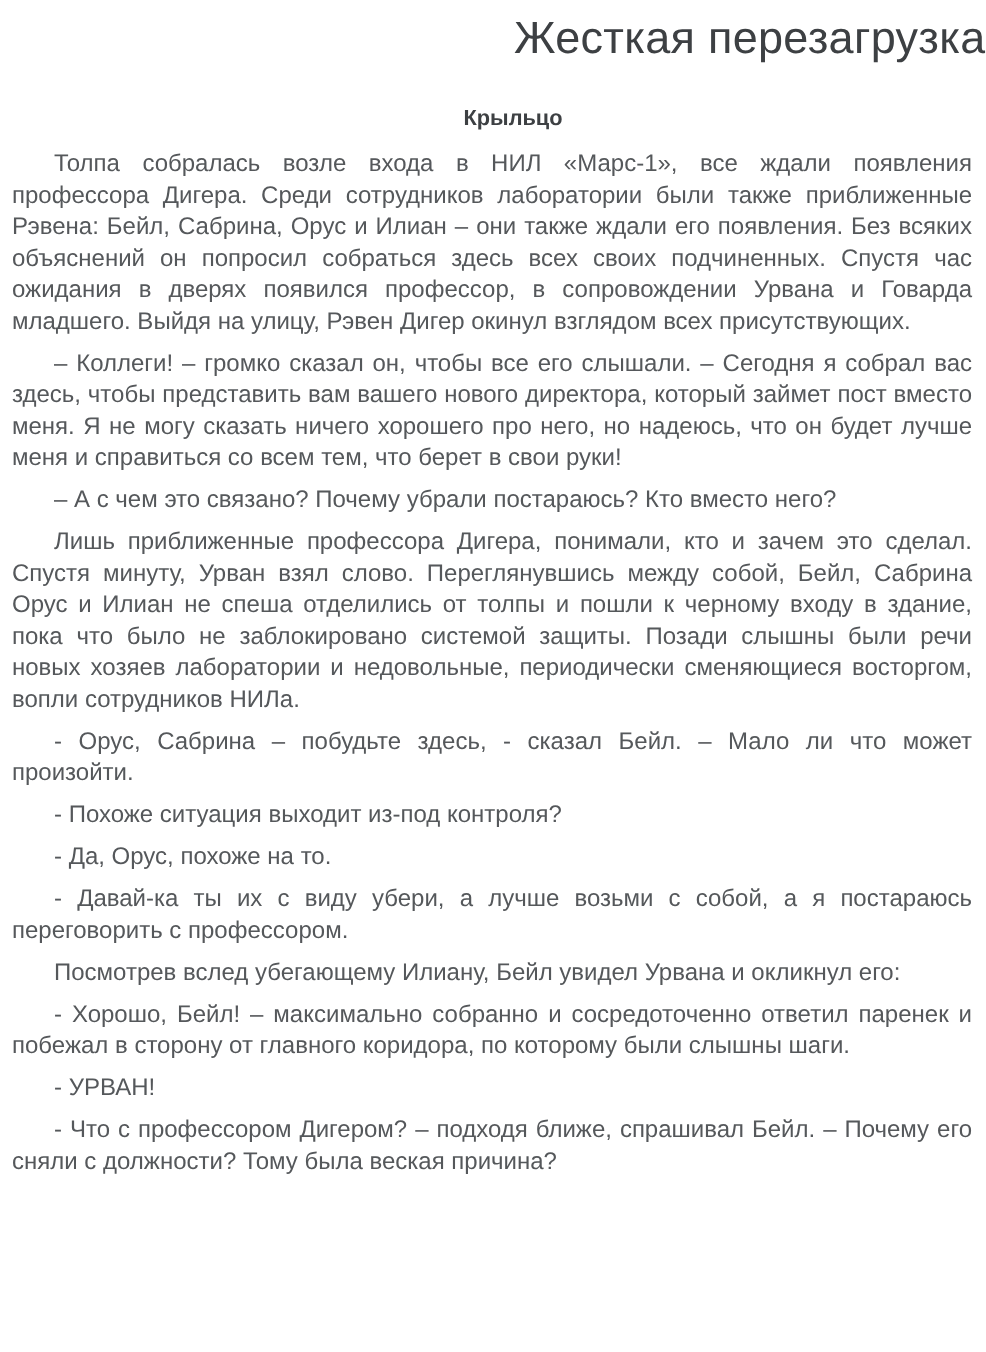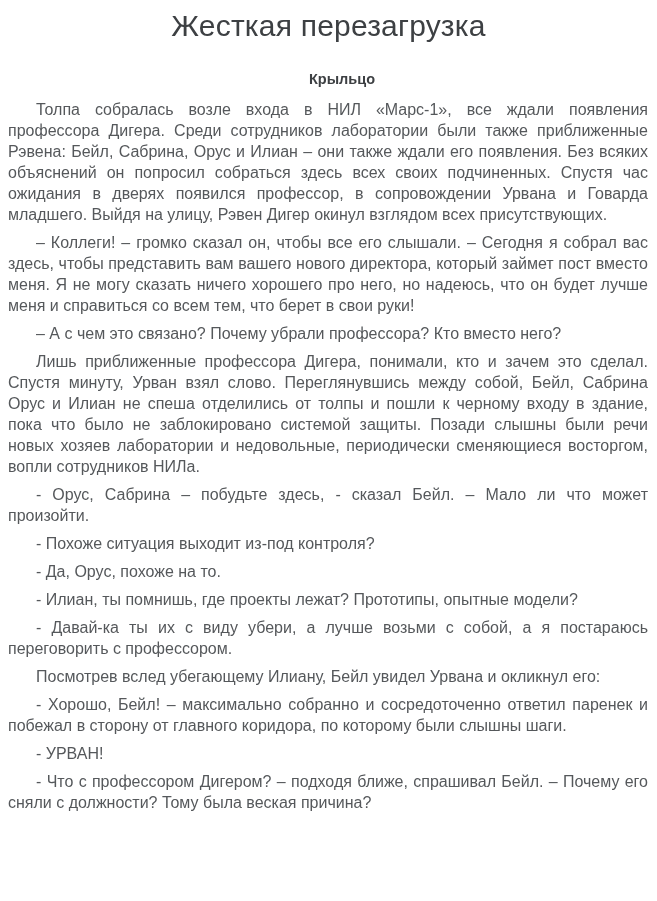--- a/index.html
+++ b/index.html
@@ -15,21 +15,21 @@
   }
   .page {
     width: 657px;
     min-height: 901px;
     background: var(--bg);
     font-family: "Liberation Sans", "DejaVu Sans", sans-serif;
     overflow: hidden;
   }
   .title {
     margin: 8px 0 0 0;
-    text-align: center;
+    text-align: right;
     font-family: "Liberation Sans", sans-serif;
     font-size: 30px;
     line-height: 36px;
     font-weight: 400;
     letter-spacing: 0.2px;
     color: var(--title-color);
   }
   .chapter {
     margin: 25px 9px 9px 8px;
     text-indent: 28px;
@@ -54,25 +54,24 @@
 <body>
 
 <div class="page">
   <h1 class="title">Жесткая перезагрузка</h1>
 
   <h2 class="chapter">Крыльцо</h2>
 
   <div class="story-body">
       <p class="para">Толпа собралась возле входа в НИЛ «Марс-1», все ждали появления профессора Дигера. Среди сотрудников лаборатории были также приближенные Рэвена: Бейл, Сабрина, Орус и Илиан – они также ждали его появления. Без всяких объяснений он попросил собраться здесь всех своих подчиненных. Спустя час ожидания в дверях появился профессор, в сопровождении Урвана и Говарда младшего. Выйдя на улицу, Рэвен Дигер окинул взглядом всех присутствующих.</p>
       <p class="para">– Коллеги! – громко сказал он, чтобы все его слышали. – Сегодня я собрал вас здесь, чтобы представить вам вашего нового директора, который займет пост вместо меня. Я не могу сказать ничего хорошего про него, но надеюсь, что он будет лучше меня и справиться со всем тем, что берет в свои руки!</p>
-      <p class="para">– А с чем это связано? Почему убрали профессора? Кто вместо него?</p>
+      <p class="para">– А с чем это связано? Почему убрали постараюсь? Кто вместо него?</p>
       <p class="para">Лишь приближенные профессора Дигера, понимали, кто и зачем это сделал. Спустя минуту, Урван взял слово. Переглянувшись между собой, Бейл, Сабрина Орус и Илиан не спеша отделились от толпы и пошли к черному входу в здание, пока что было не заблокировано системой защиты. Позади слышны были речи новых хозяев лаборатории и недовольные, периодически сменяющиеся восторгом, вопли сотрудников НИЛа.</p>
       <p class="para">- Орус, Сабрина – побудьте здесь, - сказал Бейл. – Мало ли что может произойти.</p>
       <p class="para">- Похоже ситуация выходит из-под контроля?</p>
       <p class="para">- Да, Орус, похоже на то.</p>
-      <p class="para">- Илиан, ты помнишь, где проекты лежат? Прототипы, опытные модели?</p>
       <p class="para">- Давай-ка ты их с виду убери, а лучше возьми с собой, а я постараюсь переговорить с профессором.</p>
       <p class="para">Посмотрев вслед убегающему Илиану, Бейл увидел Урвана и окликнул его:</p>
       <p class="para">- Хорошо, Бейл! – максимально собранно и сосредоточенно ответил паренек и побежал в сторону от главного коридора, по которому были слышны шаги.</p>
       <p class="para">- УРВАН!</p>
       <p class="para">- Что с профессором Дигером? – подходя ближе, спрашивал Бейл. – Почему его сняли с должности? Тому была веская причина?</p>
     </div>
 </div>
 
 </body></html>

